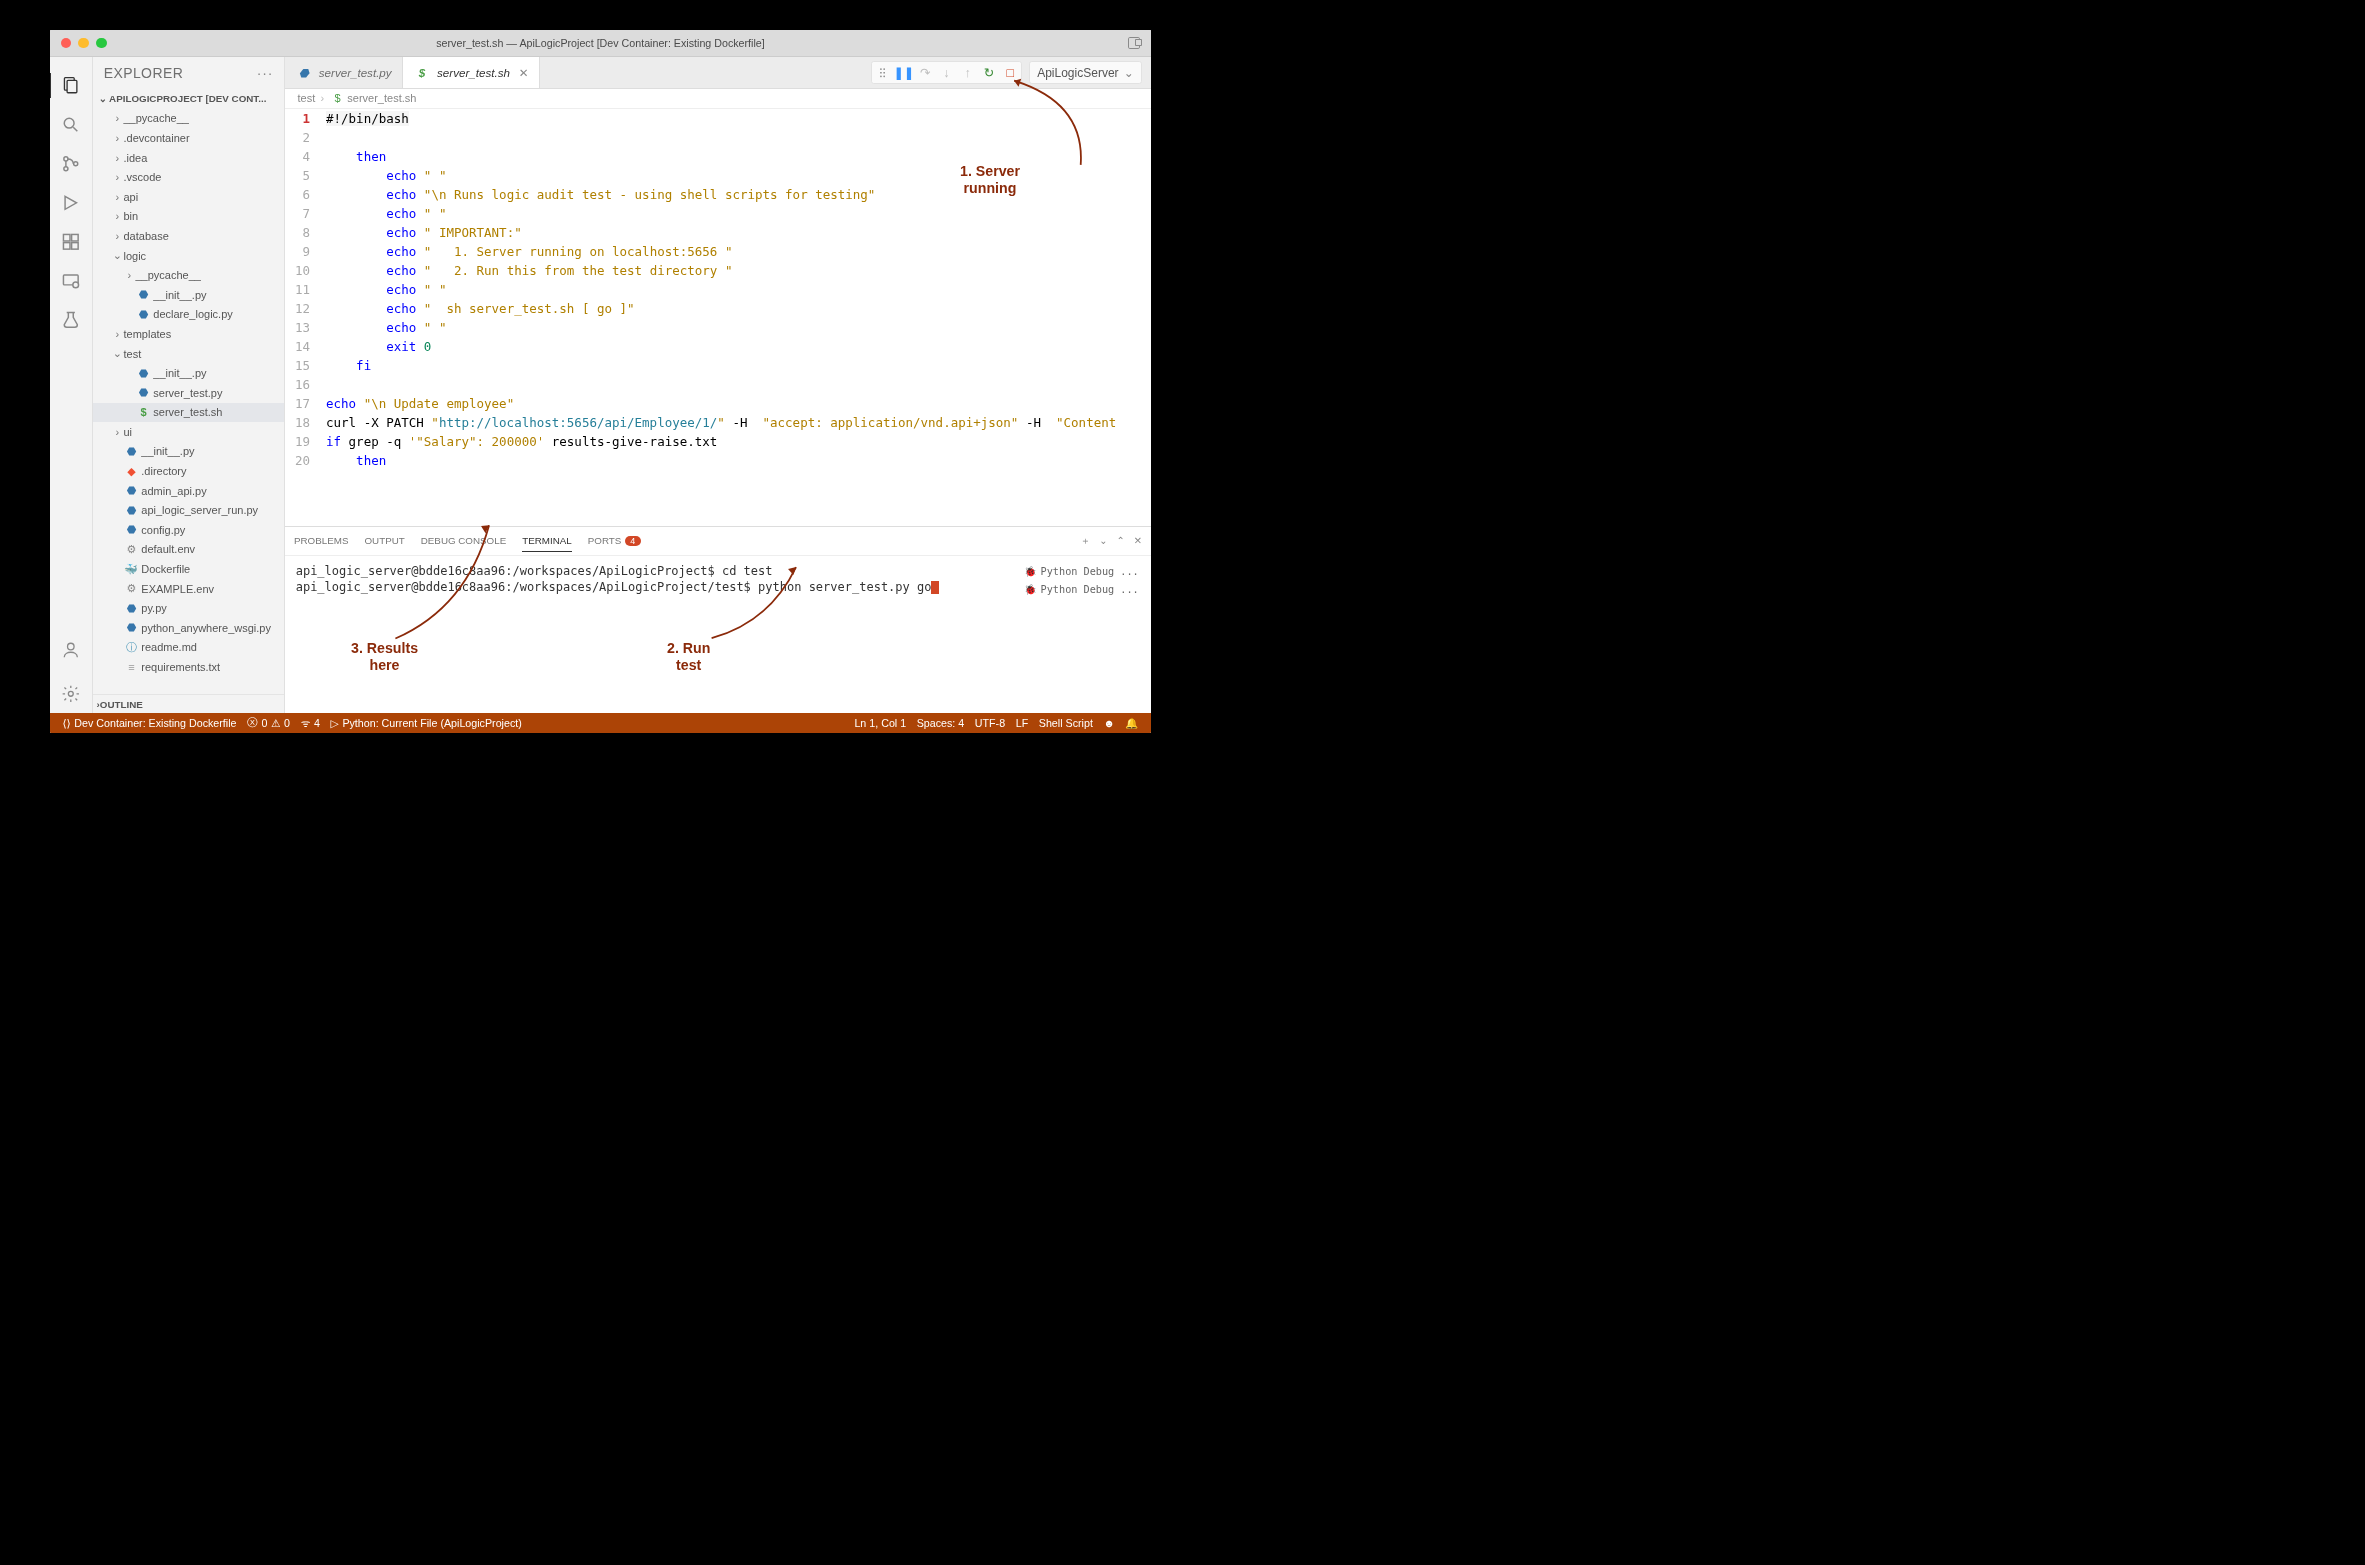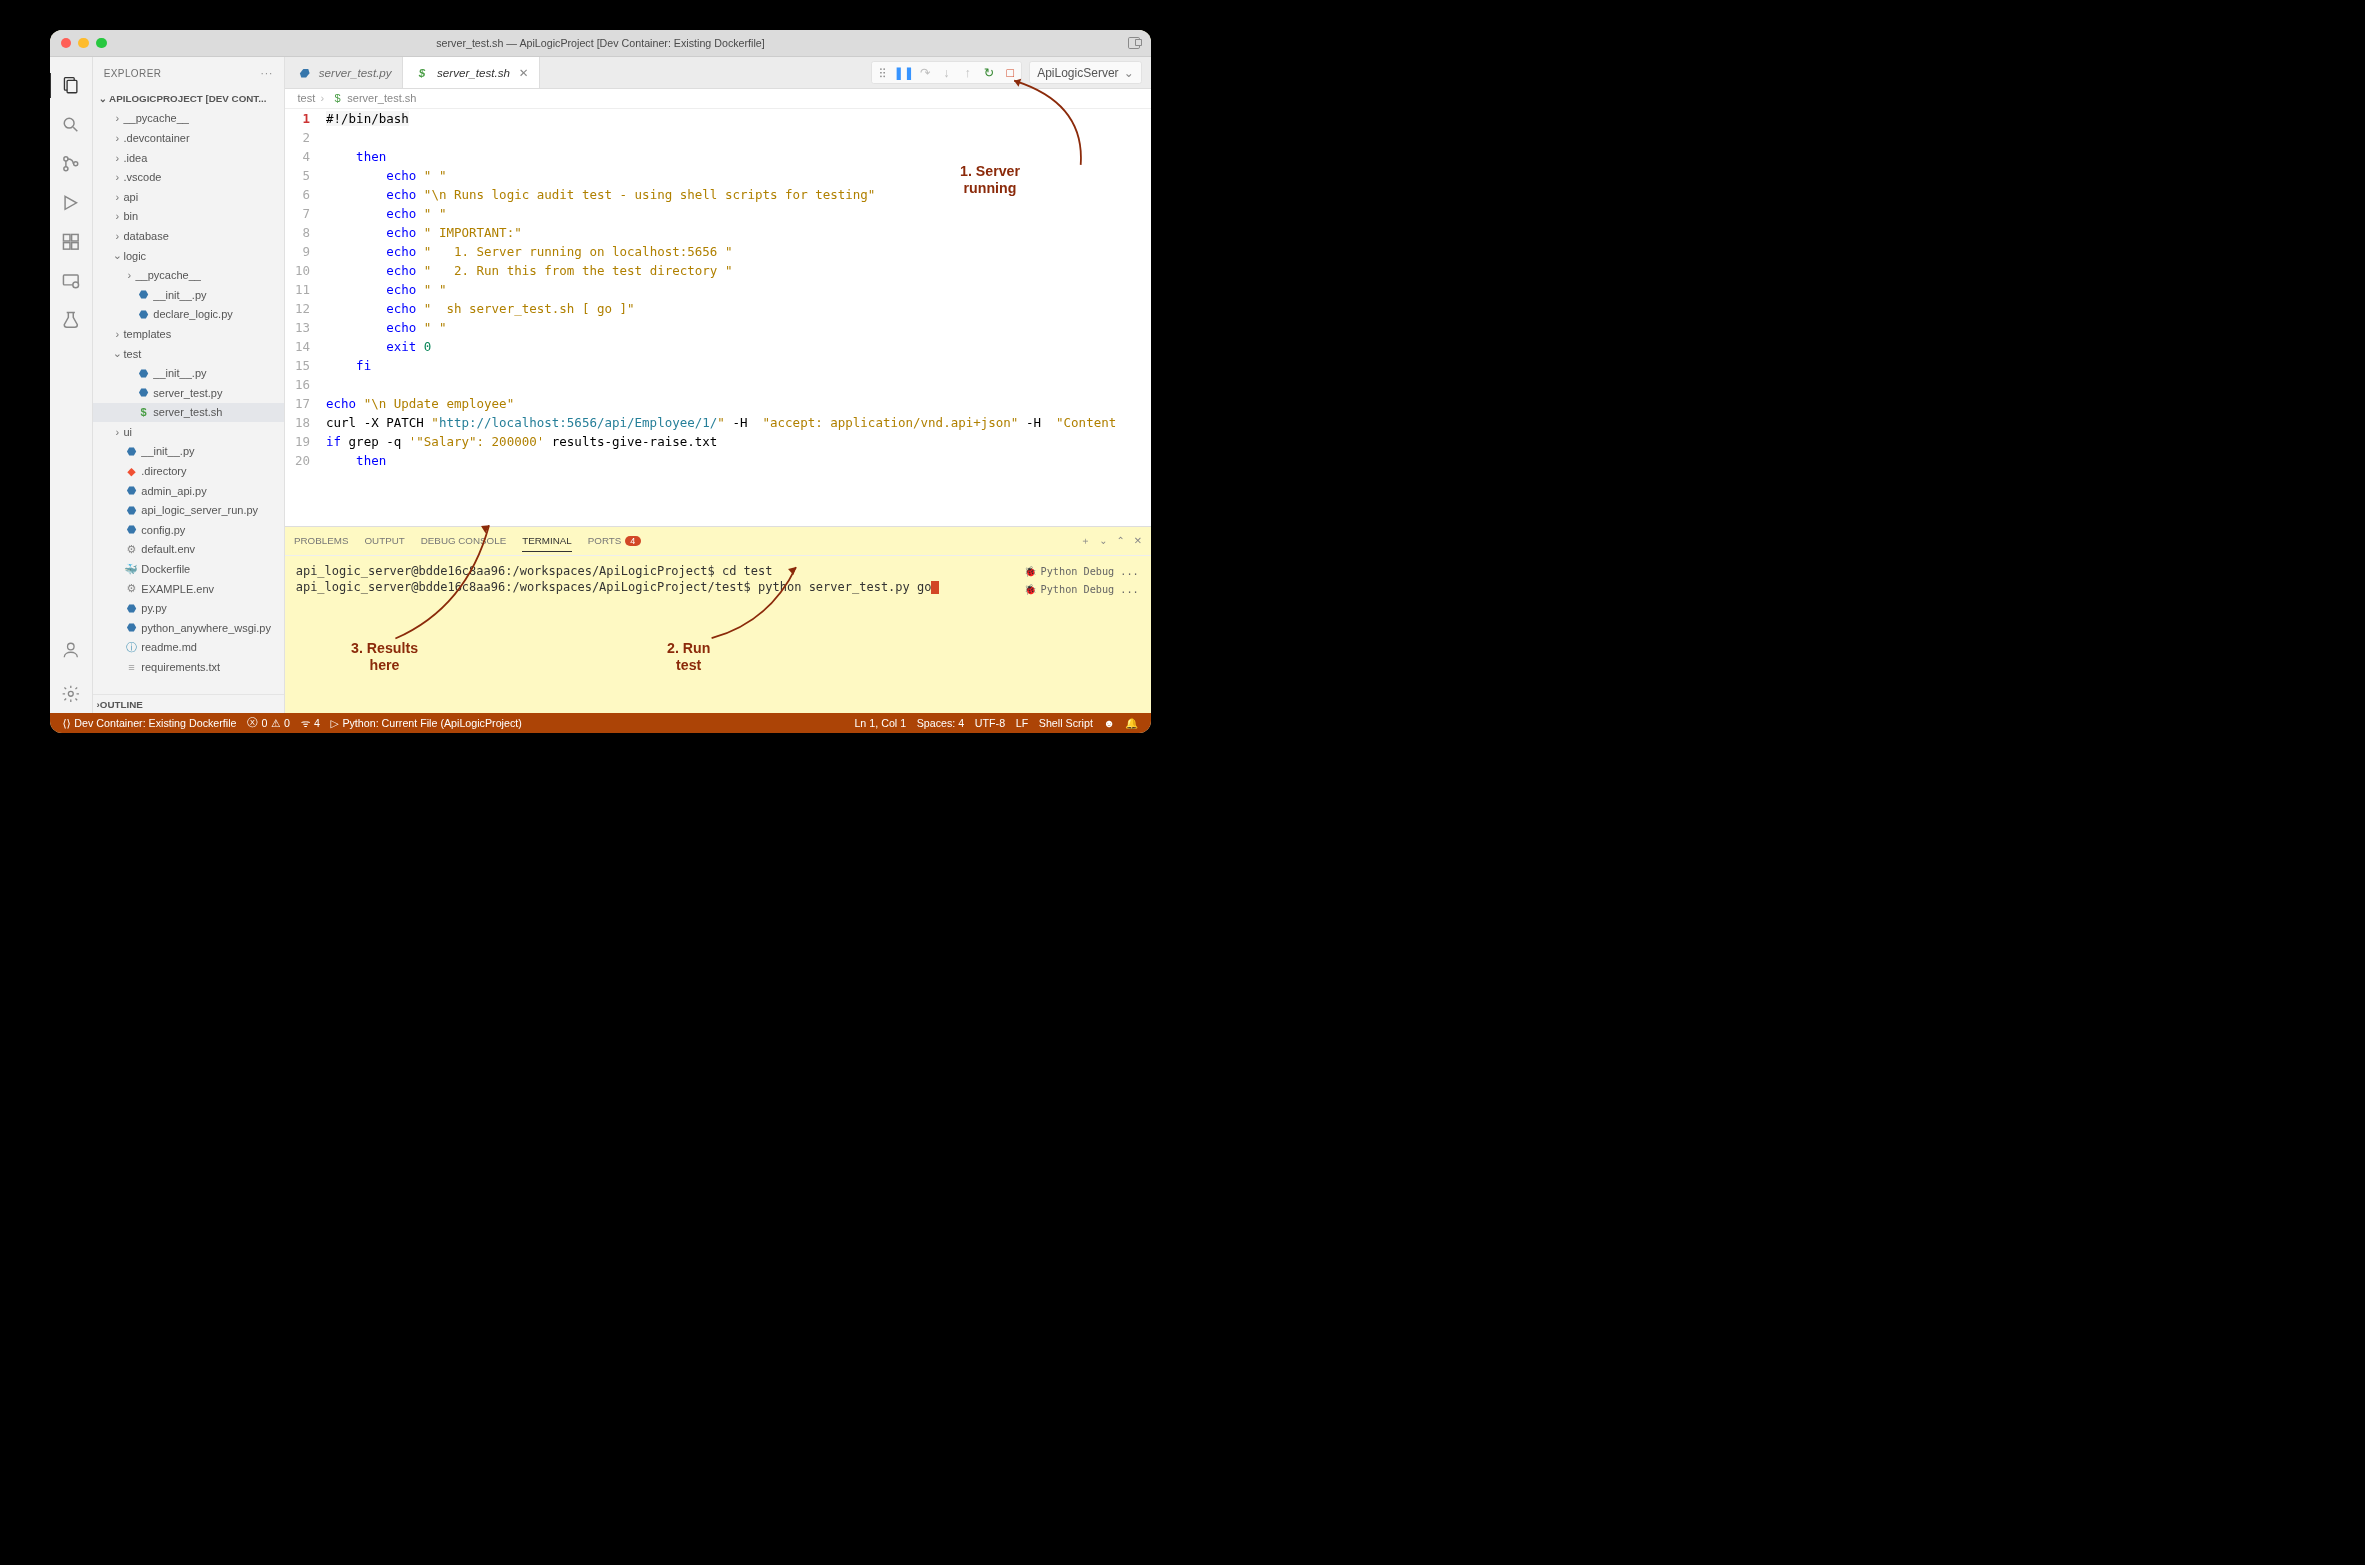--- a/index.html
+++ b/index.html
@@ -10,22 +10,22 @@
   width: 1201px;
   height: 794px;
   position: relative;
 }
 .window {
   position: absolute;
   left: 50px;
   top: 30px;
   width: 1101px;
   height: 703px;
-  background: #fef9c3;
-  border-radius: 12px;
+  background: #ffffff;
+  border-radius: 1px;
   overflow: hidden;
   box-shadow: 0 22px 53px rgba(0,0,0,.5);
   display: flex;
   flex-direction: column;
 }
 .titlebar {
   height: 27px;
   background: #dcdcdc;
   display: flex;
   align-items: center;
@@ -50,21 +50,21 @@
 .activitybar {
   width: 43px; background: #f3f3f3; border-right: 0.9px solid #e0e0e0;
   display: flex; flex-direction: column; align-items: center; padding-top: 9px;
 }
 .act-item { width: 43px; height: 39px; display:flex; align-items:center; justify-content:center; color:#888; position:relative; cursor:pointer;}
 .act-item.active { color:#333; }
 .act-item.active::before { content:''; position:absolute; left:0; top:7.1px; bottom:7.1px; width:1.8px; background:#333;}
 .act-bottom { margin-top:auto; margin-bottom:5.3px;}
 
 .sidebar { width: 192px; background:#f3f3f3; border-right:0.9px solid #e0e0e0; display:flex; flex-direction:column; font-size:11px; color:#555;}
-.side-hdr { height:32px; display:flex; align-items:center; padding:0 10.7px; letter-spacing:0.4px; font-size:10px; color:#6f6f6f;}
+.side-hdr { height:32px; display:flex; align-items:center; padding:0 10.7px; letter-spacing:0.4px; font-size:14px; color:#6f6f6f;}
 .side-hdr .dots{margin-left:auto;color:#888;letter-spacing:0.9px;}
 .side-section { height:19.6px; display:flex; align-items:center; padding:0 3.6px; font-size:9.8px; font-weight:700; color:#555;}
 .side-section .chev{width:12.5px;text-align:center;}
 .side-tree{ flex:1; overflow:auto; padding-bottom:3.6px;}
 .tree-row{ height:19.6px; display:flex; align-items:center; padding-left:9px; white-space:nowrap; cursor:pointer;}
 .tree-row.selected{background:#e4e6ea;}
 .tw{width:12.5px; color:#777; display:inline-block; text-align:center;}
 .ficon{width:16px; display:inline-flex; align-items:center; justify-content:center; margin-right:1.8px;}
 .side-outline{ border-top:0.9px solid #e4e4e4; height:19.6px; display:flex; align-items:center; padding:0 3.6px; font-size:9.8px; font-weight:700; color:#555;}
 

